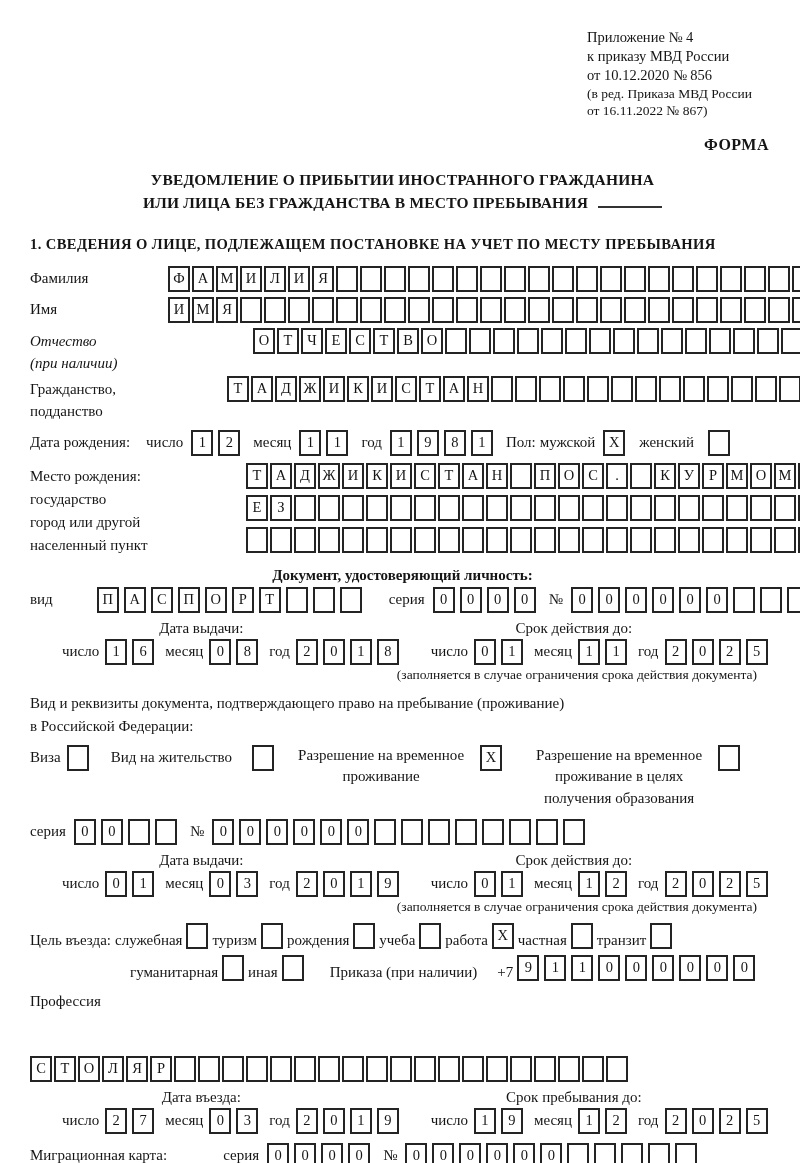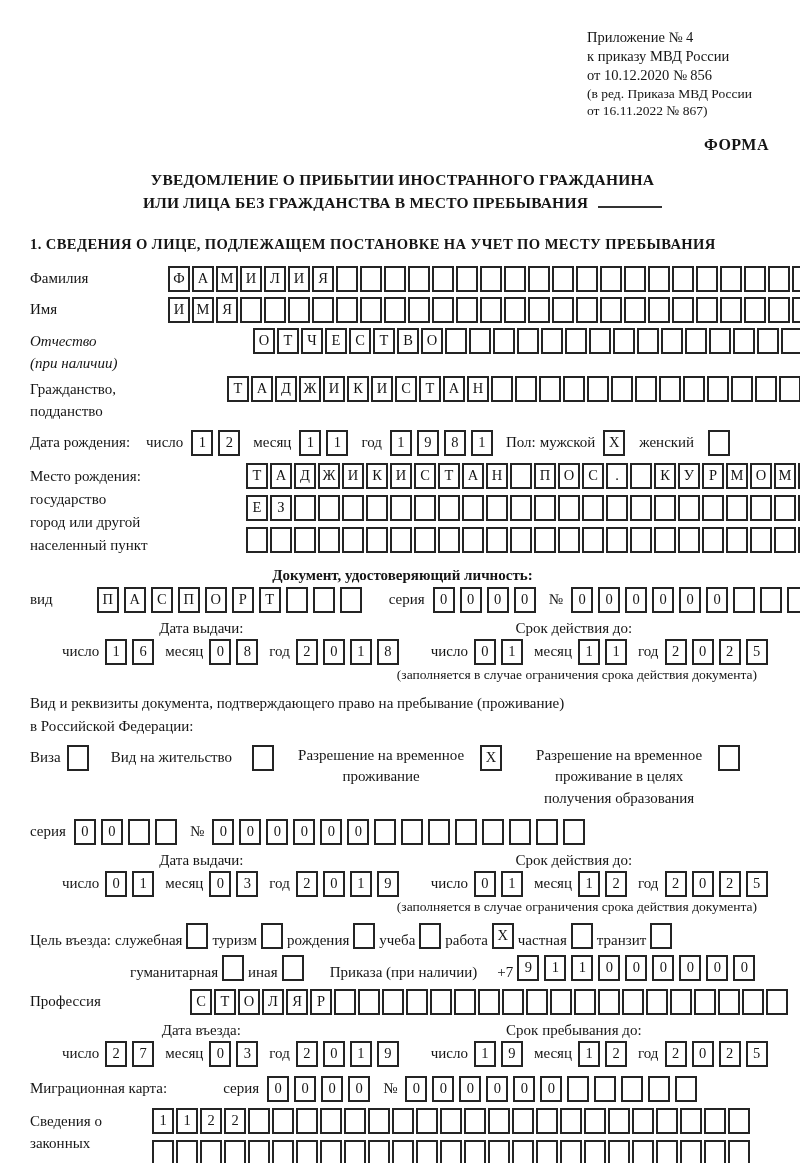--- a/index.html
+++ b/index.html
@@ -526,21 +526,21 @@
         <span class="cell">1</span>
         <span class="cell">0</span>
         <span class="cell">0</span>
         <span class="cell">0</span>
         <span class="cell">0</span>
         <span class="cell">0</span>
         <span class="cell">0</span>
       </span>
   </div>
 
-  <div class="row" style="margin-top:8px;">
+  <div class="row" style="margin-top:8px;flex-direction:column;">
     <div class="lbl" style="width:114px;">Профессия</div>
     <div class="cells">
         <span class="cell">С</span>
         <span class="cell">Т</span>
         <span class="cell">О</span>
         <span class="cell">Л</span>
         <span class="cell">Я</span>
         <span class="cell">Р</span>
         <span class="cell"></span>
         <span class="cell"></span>

